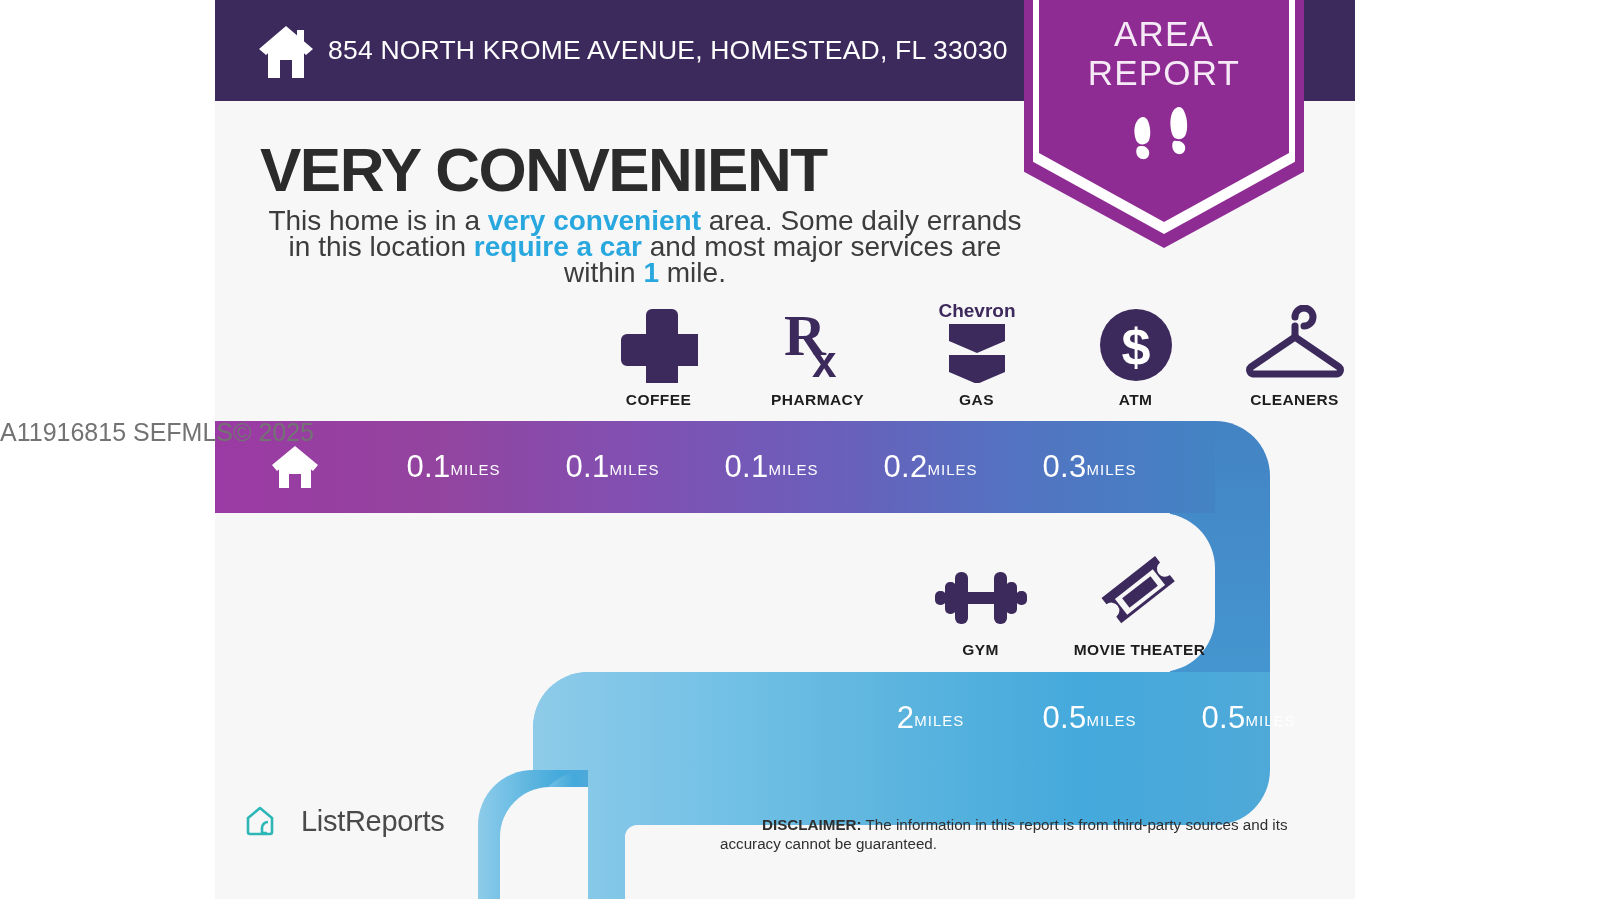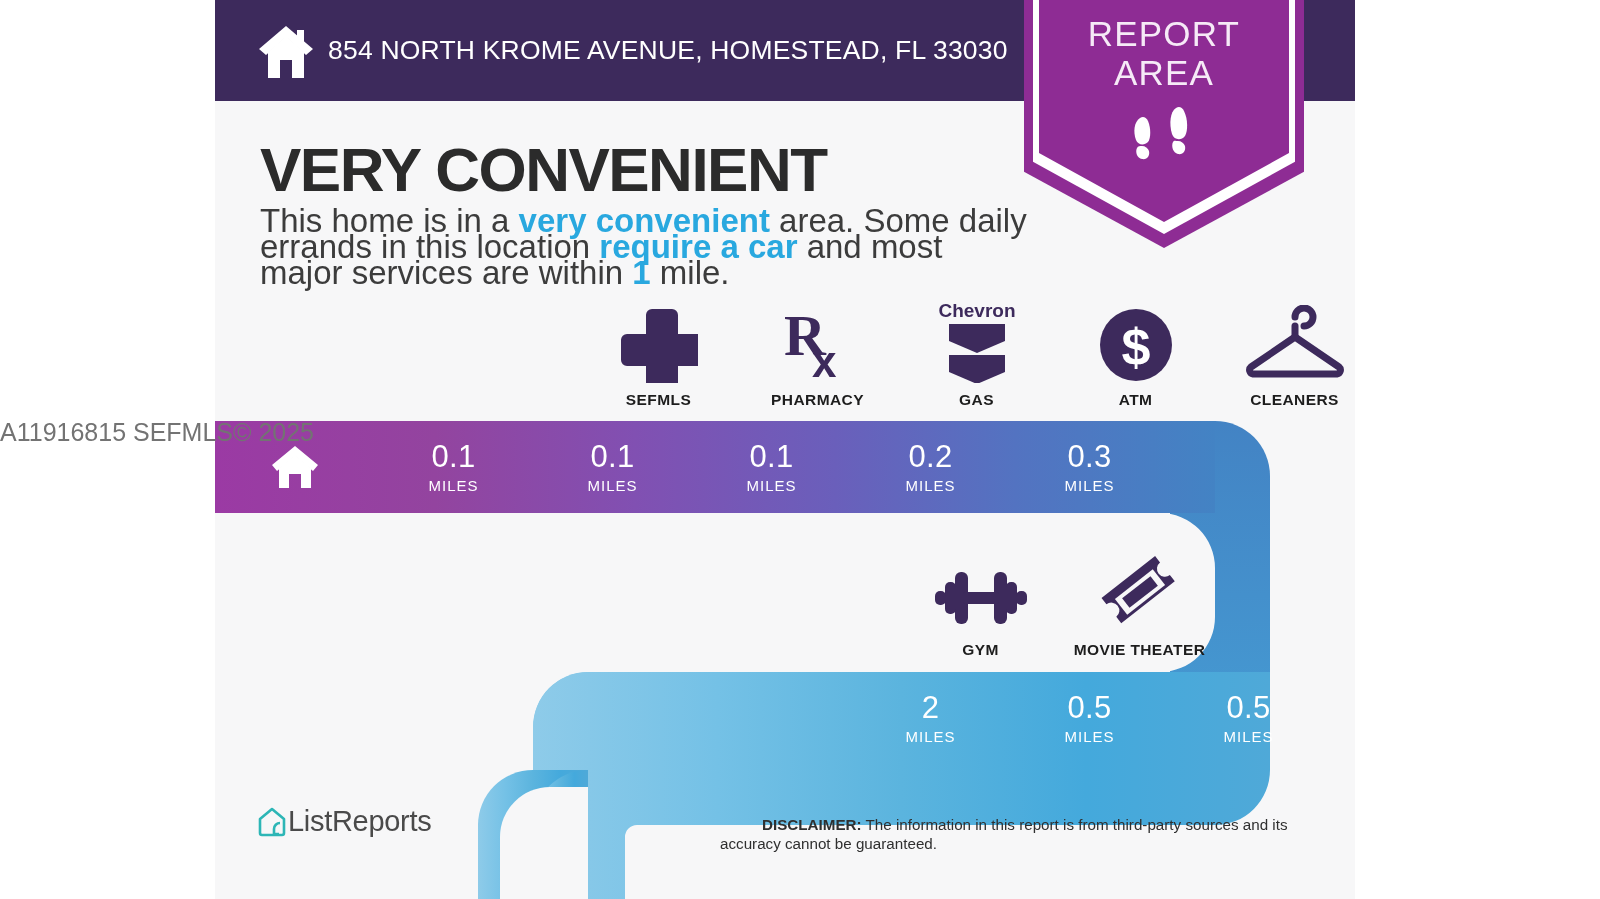--- a/index.html
+++ b/index.html
@@ -56,21 +56,21 @@
   }
   .badge-feet { position: absolute; left: 104px; top: 128px; width: 72px; height: 62px; }
 
   
   .headline {
     position: absolute; left: 45px; top: 134px;
     font-size: 62px; font-weight: bold; color: #2b2b2b; letter-spacing: -1.5px;
   }
   .subtext {
     position: absolute; left: 45px; top: 208px; width: 770px;
-    font-size: 33px; line-height: 26px; color: #3c3c3c;
+    font-size: 28px; line-height: 26px; color: #3c3c3c; text-align: center;
   }
   .accent { color: #29a8df; font-weight: bold; }
 
   
   .poi-row { position: absolute; display: flex; }
   .poi-row.row1 { left: 364px; top: 297px; }
   .poi-row.row2 { left: 686px; top: 547px; }
   .poi { width: 159px; text-align: center; }
   .poi-glyph { height: 86px; display: flex; align-items: flex-end; justify-content: center; }
   .poi-label {
@@ -80,30 +80,30 @@
 
   
   .snake { position: absolute; left: 0; top: 420px; width: 1140px; height: 479px; }
 
   
   .cells { position: absolute; display: flex; }
   .cells.top { left: 0; top: 421px; }
   .cells.bottom { left: 318px; top: 672px; }
   .cell {
     width: 159px; height: 92px;
-    display: flex; flex-direction: column; align-items: center; justify-content: center;
+    display: flex; flex-direction: row; align-items: center; justify-content: center;
     color: #ffffff;
   }
   .cell.home { width: 159px; }
   .cell-val { font-size: 31px; line-height: 32px; letter-spacing: 0.3px; }
   .cell-unit { font-size: 15px; letter-spacing: 1px; margin-top: 4px; }
   .home-icon { width: 50px; height: 46px; }
 
   
-  .logo { position: absolute; left: 42px; top: 805px; display: flex; align-items: flex-end; gap: 1px; }
+  .logo { position: absolute; left: 30px; top: 805px; display: flex; align-items: flex-start; gap: 26px; }
   .logo-text { font-size: 29px; color: #4a4a4a; letter-spacing: -0.3px; }
   .disclaimer {
     position: absolute; left: 505px; top: 815px; width: 590px;
     font-size: 15.2px; line-height: 19px; color: #2f2f2f;
   }
   .disclaimer b { font-weight: bold; margin-left: 42px; }
 
   
   .watermark {
     position: absolute; left: 0; top: 418px; width: 320px;
@@ -124,22 +124,22 @@
         <rect x="40" y="8" width="7" height="13" fill="#ffffff"></rect>
       </svg>
       <div class="header-addr">854 NORTH KROME AVENUE, HOMESTEAD, FL 33030</div>
     </div>
 
     <div class="badge-wrap">
       <div class="badge-outer"></div>
       <div class="badge-inner"></div>
       <div class="badge-core"></div>
       <div class="badge-text">
+        <div>AREA</div>
         <div>REPORT</div>
-        <div>AREA</div>
       </div>
       <svg class="badge-feet" viewBox="0 0 72 62">
         <g fill="#ffffff">
           <path d="M12 14 C6 18 5 28 8 36 C10 41 16 42 20 38 C23 34 23 24 20 17 C18 13 15 12 12 14 Z"></path>
           <path d="M9 44 C7 48 9 54 14 55 C19 56 22 52 21 47 C20 44 17 42 14 42 C12 42 10 42 9 44 Z"></path>
           <path d="M48 4 C42 8 41 20 44 30 C46 36 53 37 57 32 C60 27 60 15 56 7 C54 3 51 2 48 4 Z"></path>
           <path d="M45 38 C43 42 45 49 50 50 C55 51 58 47 57 42 C56 39 53 37 50 37 C48 37 46 36 45 38 Z"></path>
         </g>
       </svg>
     </div>
@@ -201,21 +201,21 @@
       <path d="M285 479 V417 a50 50 0 0 1 50 -50 h38 v112 Z" fill="#f7f7f8"></path>
     </svg>
 
     <div class="poi-row row1">
       <div class="poi">
         <div class="poi-glyph">
           <svg width="78" height="78" viewBox="0 0 78 78">
             <path d="M29 4 h20 a6 6 0 0 1 6 6 v19 h19 a6 6 0 0 1 6 6 v20 a6 6 0 0 1 -6 6 H55 v19 a6 6 0 0 1 -6 6 H29 a6 6 0 0 1 -6 -6 V61 H4 a6 6 0 0 1 -6 -6 V35 a6 6 0 0 1 6 -6 h19 V10 a6 6 0 0 1 6 -6 Z" fill="#3d2a5c" transform="translate(3,0)"></path>
           </svg>
         </div>
-        <div class="poi-label">SEFMLS</div>
+        <div class="poi-label">COFFEE</div>
       </div>
       <div class="poi">
         <div class="poi-glyph">
           <svg width="72" height="80" viewBox="0 0 72 80">
             <text x="2" y="52" font-family="Liberation Serif, serif" font-size="58" font-weight="bold" fill="#3d2a5c">R</text>
             <text x="30" y="74" font-family="Liberation Sans, sans-serif" font-size="44" font-weight="bold" fill="#3d2a5c">x</text>
           </svg>
         </div>
         <div class="poi-label">PHARMACY</div>
       </div>

